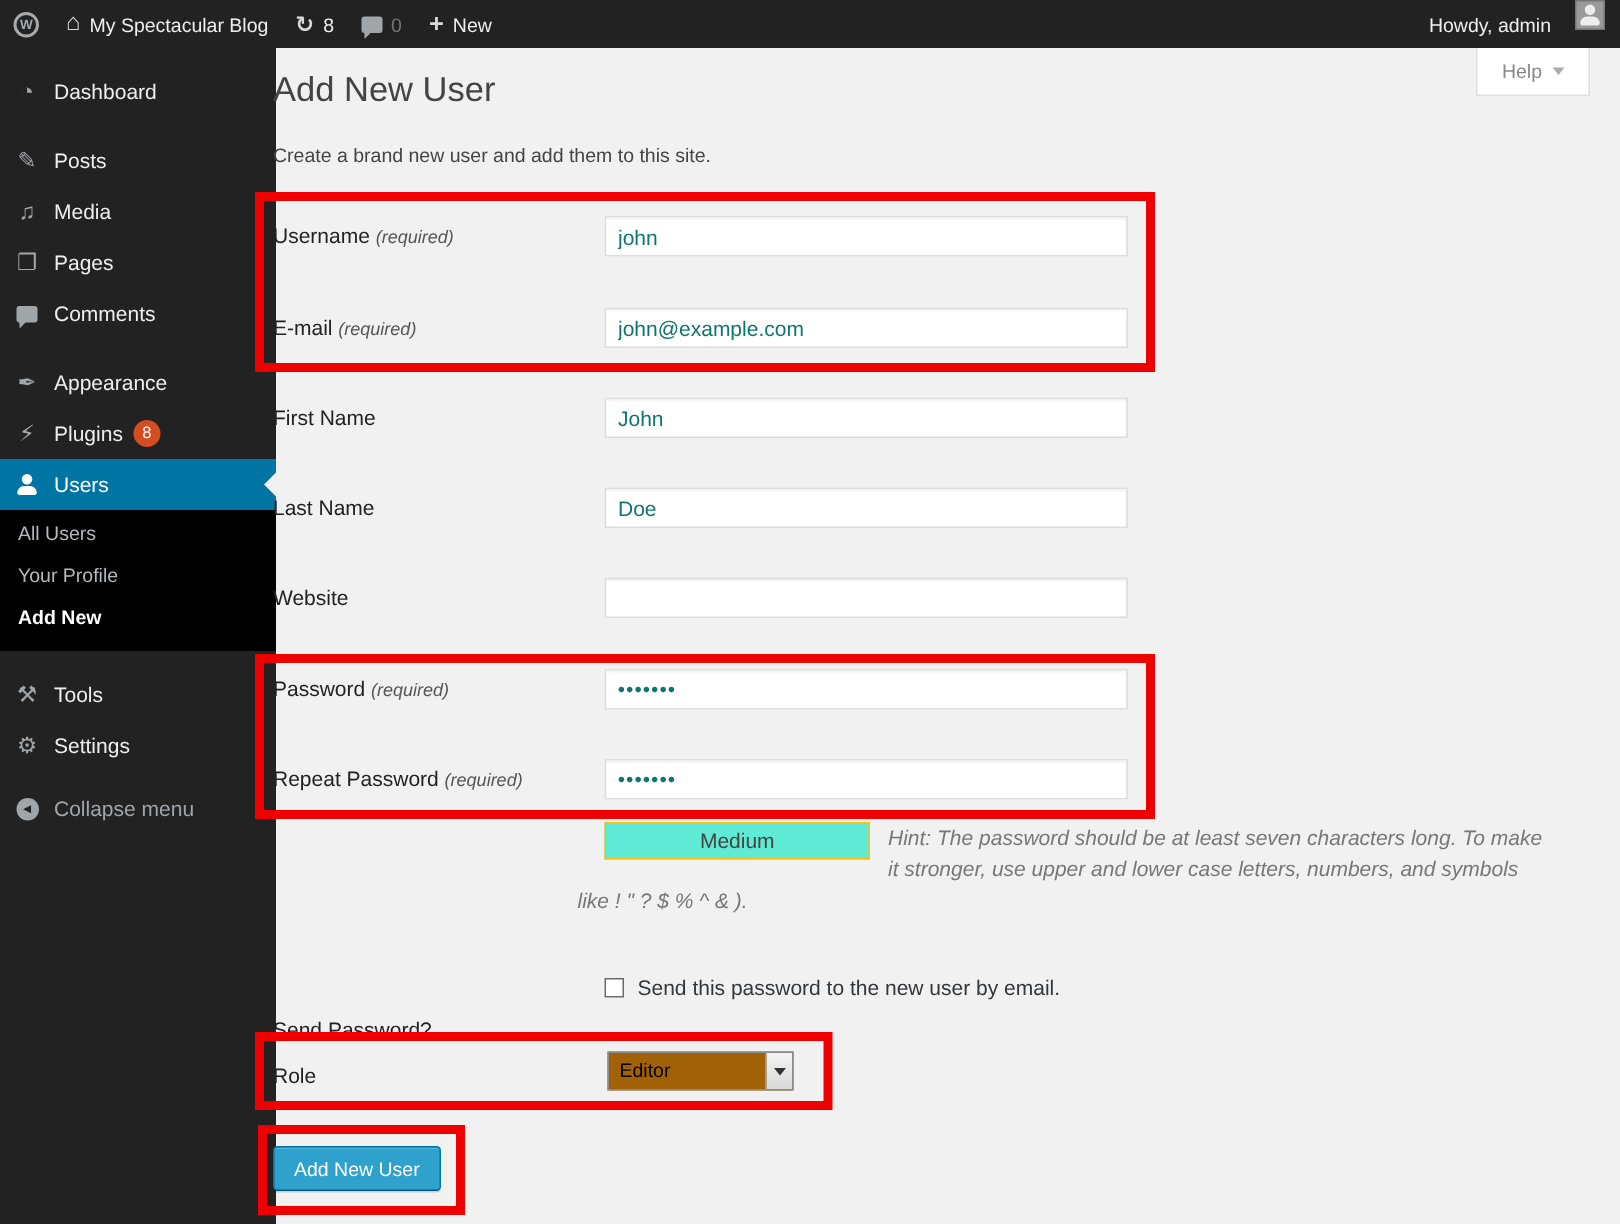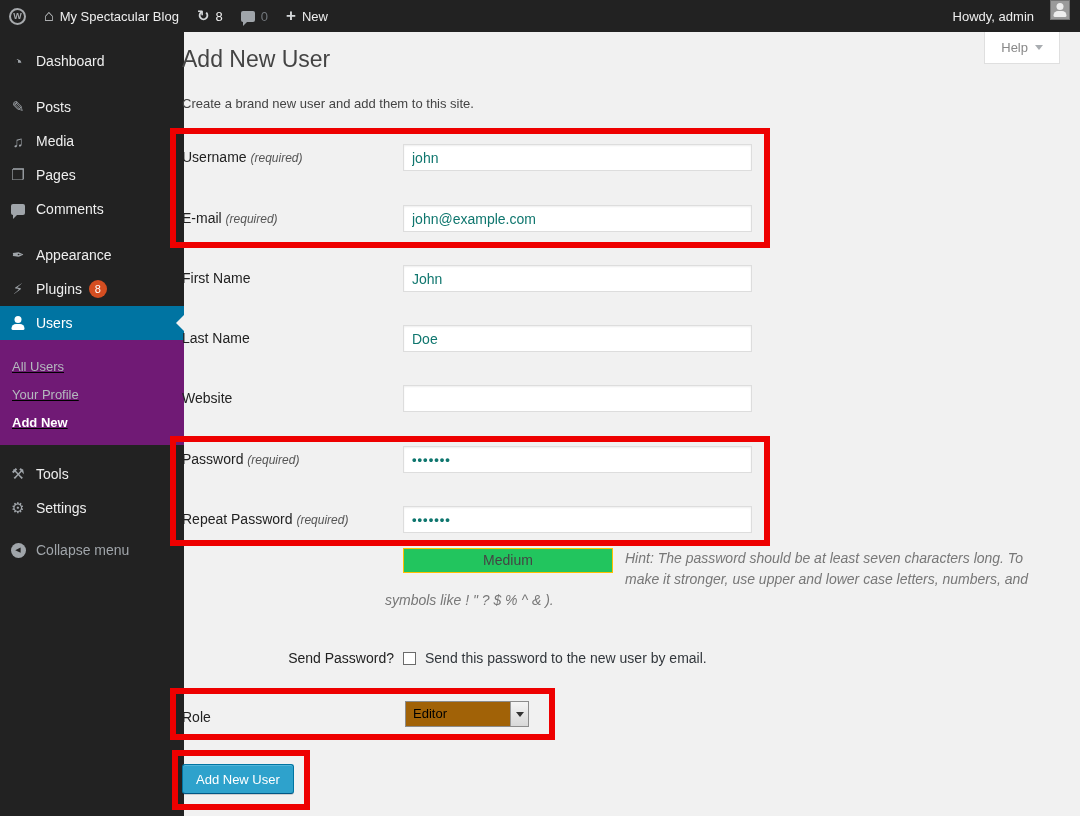--- a/index.html
+++ b/index.html
@@ -35,21 +35,21 @@
   .active-arrow { position:absolute; right:0; top:50%; transform:translateY(-50%); width:0; height:0; border:8px solid transparent; border-right:8px solid #f1f1f1; border-left:none; }
   .dashboard-glyph::before { content:"◔"; }
   .pushpin-glyph::before { content:"✎"; }
   .media-glyph::before { content:"♫"; }
   .pages-glyph::before { content:"❐"; }
   .brush-glyph::before { content:"✒"; }
   .plugin-glyph::before { content:"⚡"; }
   .tools-glyph::before { content:"⚒"; }
   .settings-glyph::before { content:"⚙"; }
   .badge { margin-left:7px; min-width:18px; height:18px; border-radius:9px; background:#d54e21; color:#fff; font-size:11px; display:flex; align-items:center; justify-content:center; padding:0 5px; }
-  .submenu { background:#701a75; padding:12px 0 9px;text-decoration:underline; }
+  .submenu { background:#000000; padding:1px 0 9px; }
   .submenu-item { height:28px; display:flex; align-items:center; padding-left:12px; color:#b4b9be; font-size:13px; cursor:pointer; }
   .submenu-item.current { color:#fff; font-weight:bold; }
   .collapse-wrap { margin-top:8px; }
   .collapse-icon { width:15px; height:15px; border-radius:50%; background:#a0a5aa; color:#222; display:flex; align-items:center; justify-content:center; font-size:7px; }
   .collapse-icon::before { content:"◀"; }
   .menu-item.dim { color:#a0a5aa; }
 
   
   .content { position:absolute; left:160px; top:32px; width:920px; height:784px; }
   .help-tab { position:absolute; top:0; right:20px; background:#fff; border:1px solid #dfdfdf; border-top:none; color:#888; font-size:13px; padding:8px 16px; display:flex; align-items:center; gap:7px; cursor:pointer; }
@@ -62,23 +62,23 @@
   .anno-2 { left:10px; top:404px; width:600px; height:110px; }
   .anno-3 { left:10px; top:656px; width:385px; height:52px; }
   .anno-4 { left:12px; top:718px; width:138px; height:60px; }
 
   .f-label { position:absolute; left:22px; font-size:14px; color:#222; width:212px; }
   .f-note { font-style:italic; font-size:12px; color:#555; }
   .f-input { position:absolute; left:243px; width:349px; height:27px; border:1px solid #ddd; background:#fff; box-shadow:inset 0 1px 2px rgba(0,0,0,.07); font-family:inherit; font-size:14px; color:#0f766e; padding:2px 8px; outline:none; }
   .pw { letter-spacing:1px; font-size:13px; font-weight:bold; }
 
   .strength-hint { position:absolute; left:225px; top:516px; width:652px; font-size:14px; font-style:italic; color:#777; line-height:21px; }
-  .strength-box { float:left; margin:0 12px 8px 18px; width:210px; height:25px; background:#22c55e; border:1px solid #ffbf00; font-style:normal; font-size:14px; color:#444; text-align:center; line-height:23px; }
-
-  .send-label { top:618px;text-align:right; }
+  .strength-box { float:left; margin:0 12px 8px 18px; width:177px; height:25px; background:#5eead4; border:1px solid #ffbf00; font-style:normal; font-size:14px; color:#444; text-align:center; line-height:23px; }
+
+  .send-label { top:646px; }
   .cb { position:absolute; left:243px; top:620px; width:13px; height:13px; border:1px solid #6b6b6b; background:#fff; cursor:pointer; }
   .cb-text { position:absolute; left:265px; top:618px; font-size:14px; color:#32373c; cursor:pointer; }
 
   .role-label { top:677px; }
   .select { position:absolute; left:245px; top:669px; width:124px; height:26px; background:#a16207; border:1px solid #8c8c8c; display:flex; cursor:pointer; }
   .select-val { flex:1; font-size:13px; color:#000; padding:4px 0 0 7px; }
   .select-btn { width:18px; background:linear-gradient(#f5f5f5,#d8d8d8); border-left:1px solid #999; display:flex; align-items:center; justify-content:center; }
   .select-caret { width:0; height:0; border:4px solid transparent; border-top:5px solid #333; margin-top:4px; }
 
   .submit-btn { position:absolute; left:22px; top:732px; height:30px; padding:0 13px; background:#2ea2cc; border:1px solid #0074a2; border-bottom-color:#005684; border-radius:3px; color:#fff; font-family:inherit; font-size:13px; cursor:pointer; box-shadow:inset 0 1px 0 rgba(120,200,230,.5), 0 1px 0 rgba(0,0,0,.15); }

